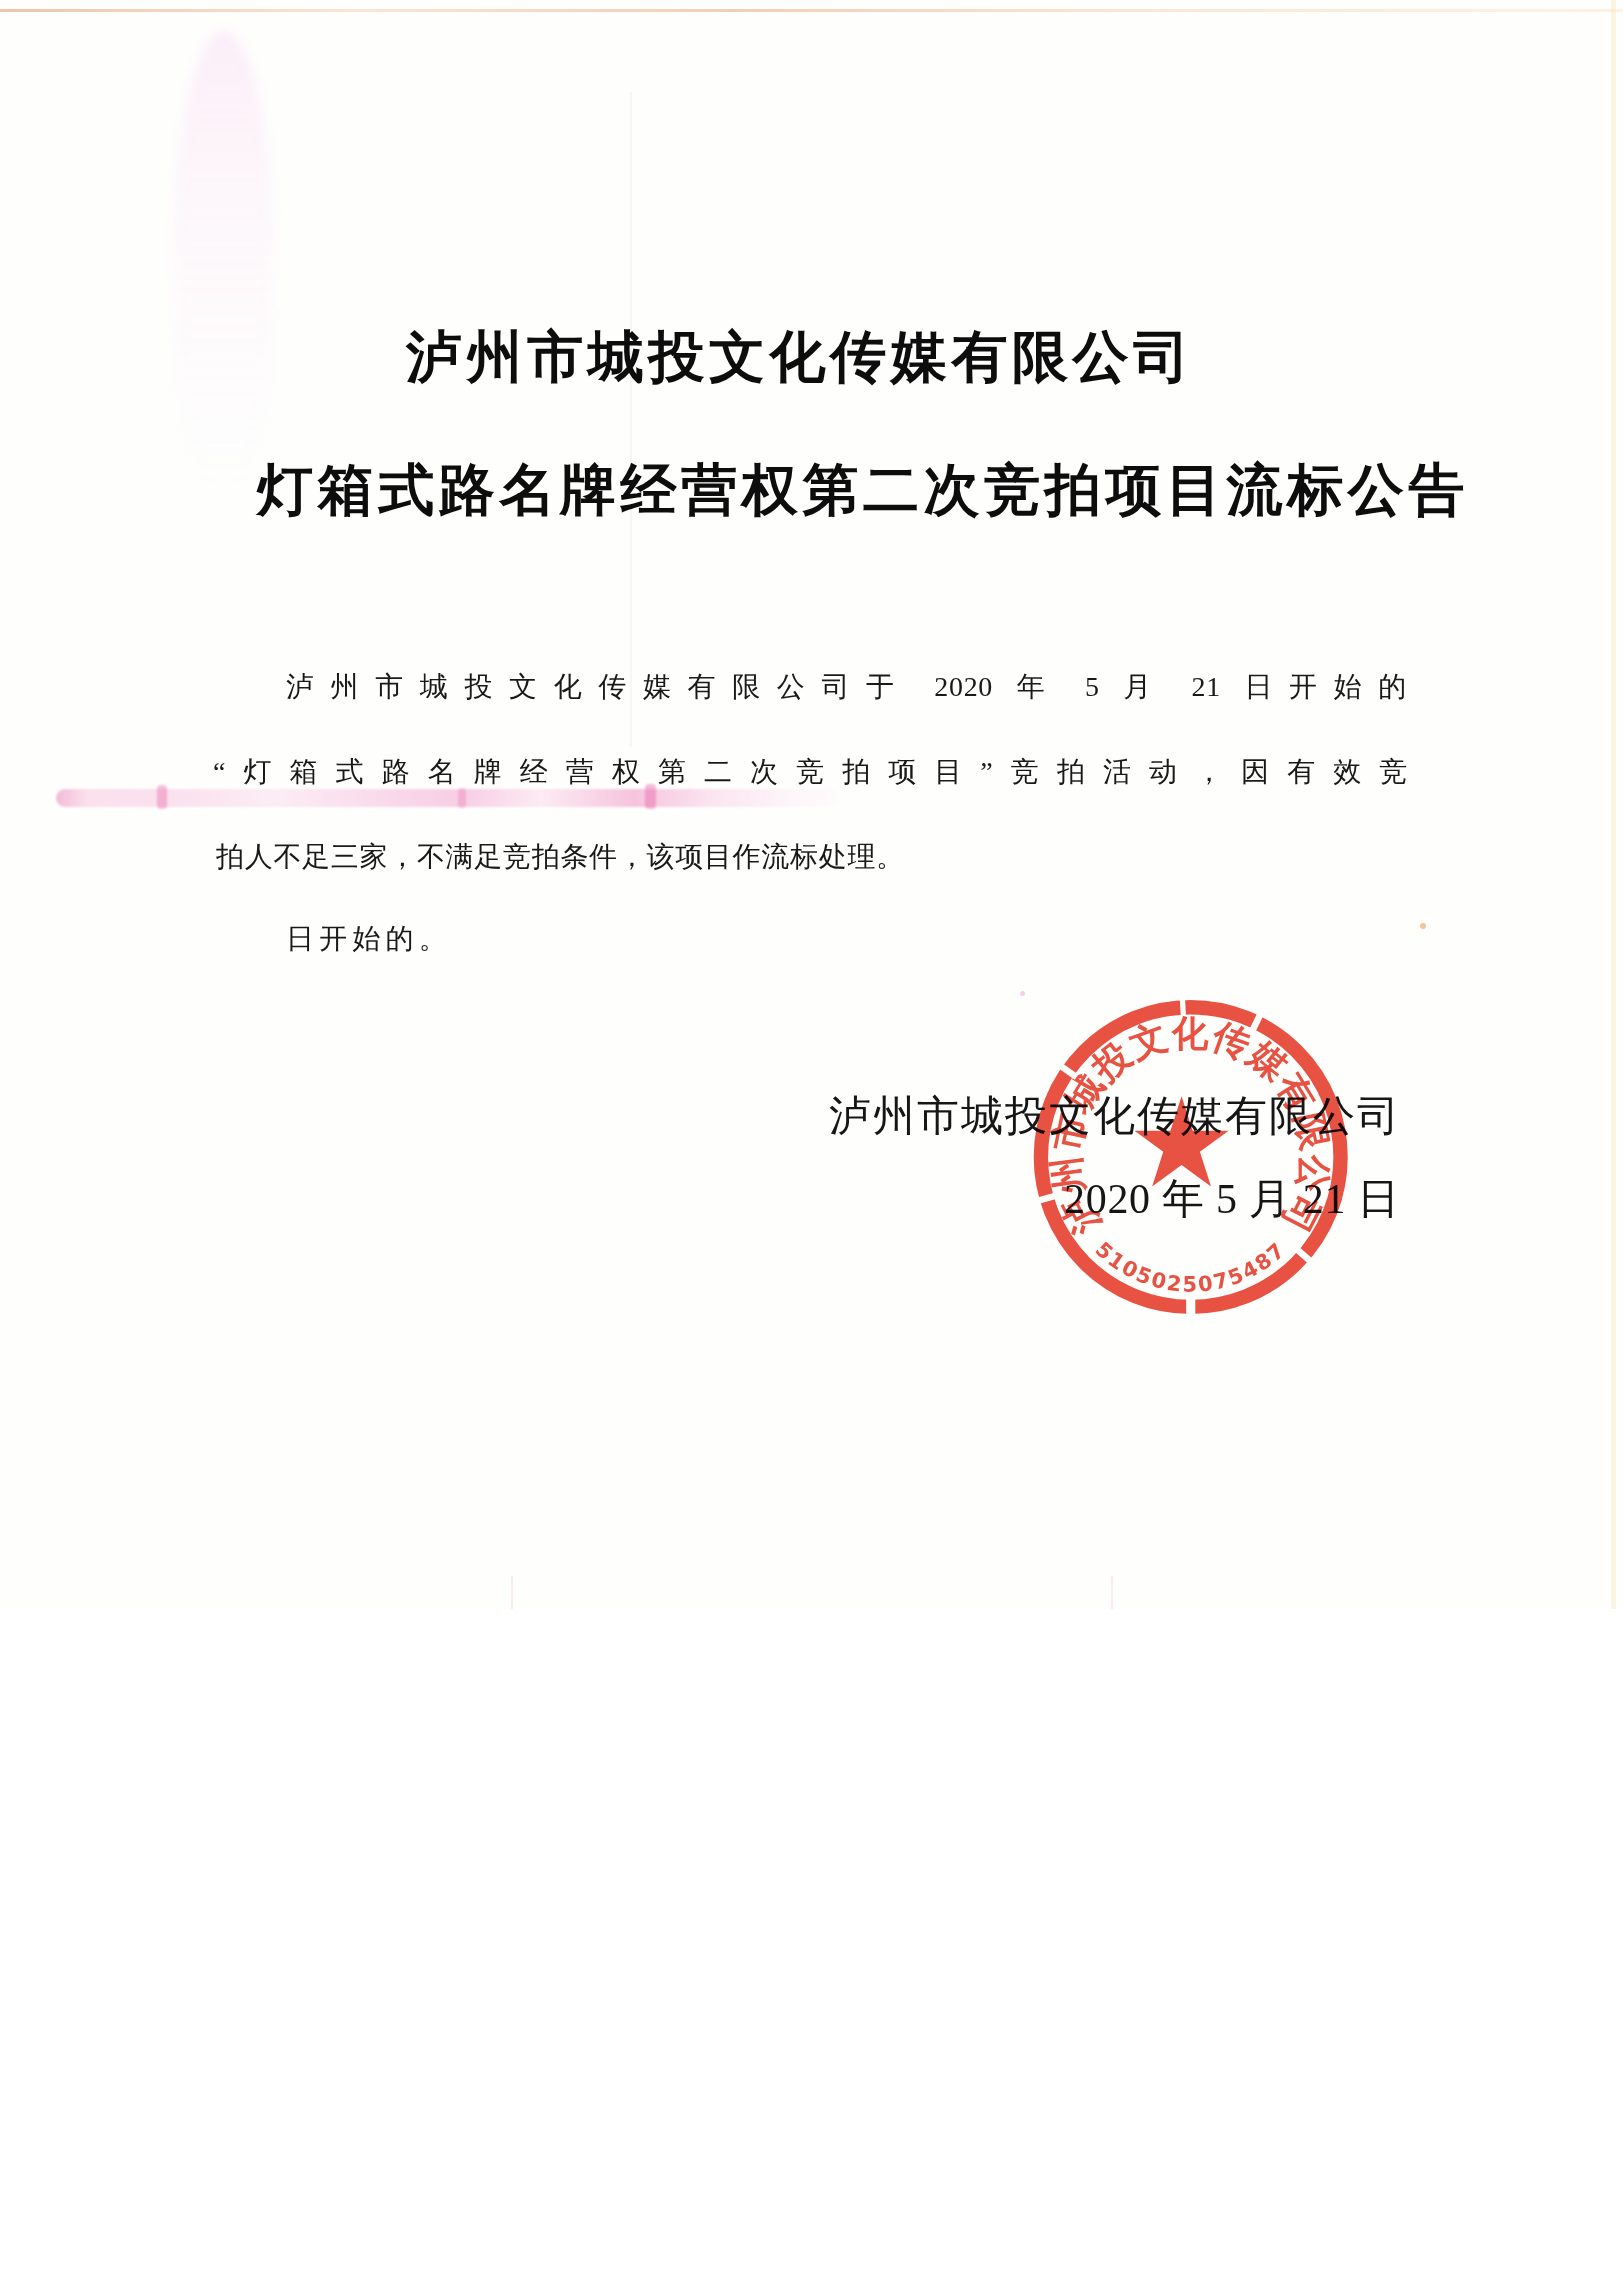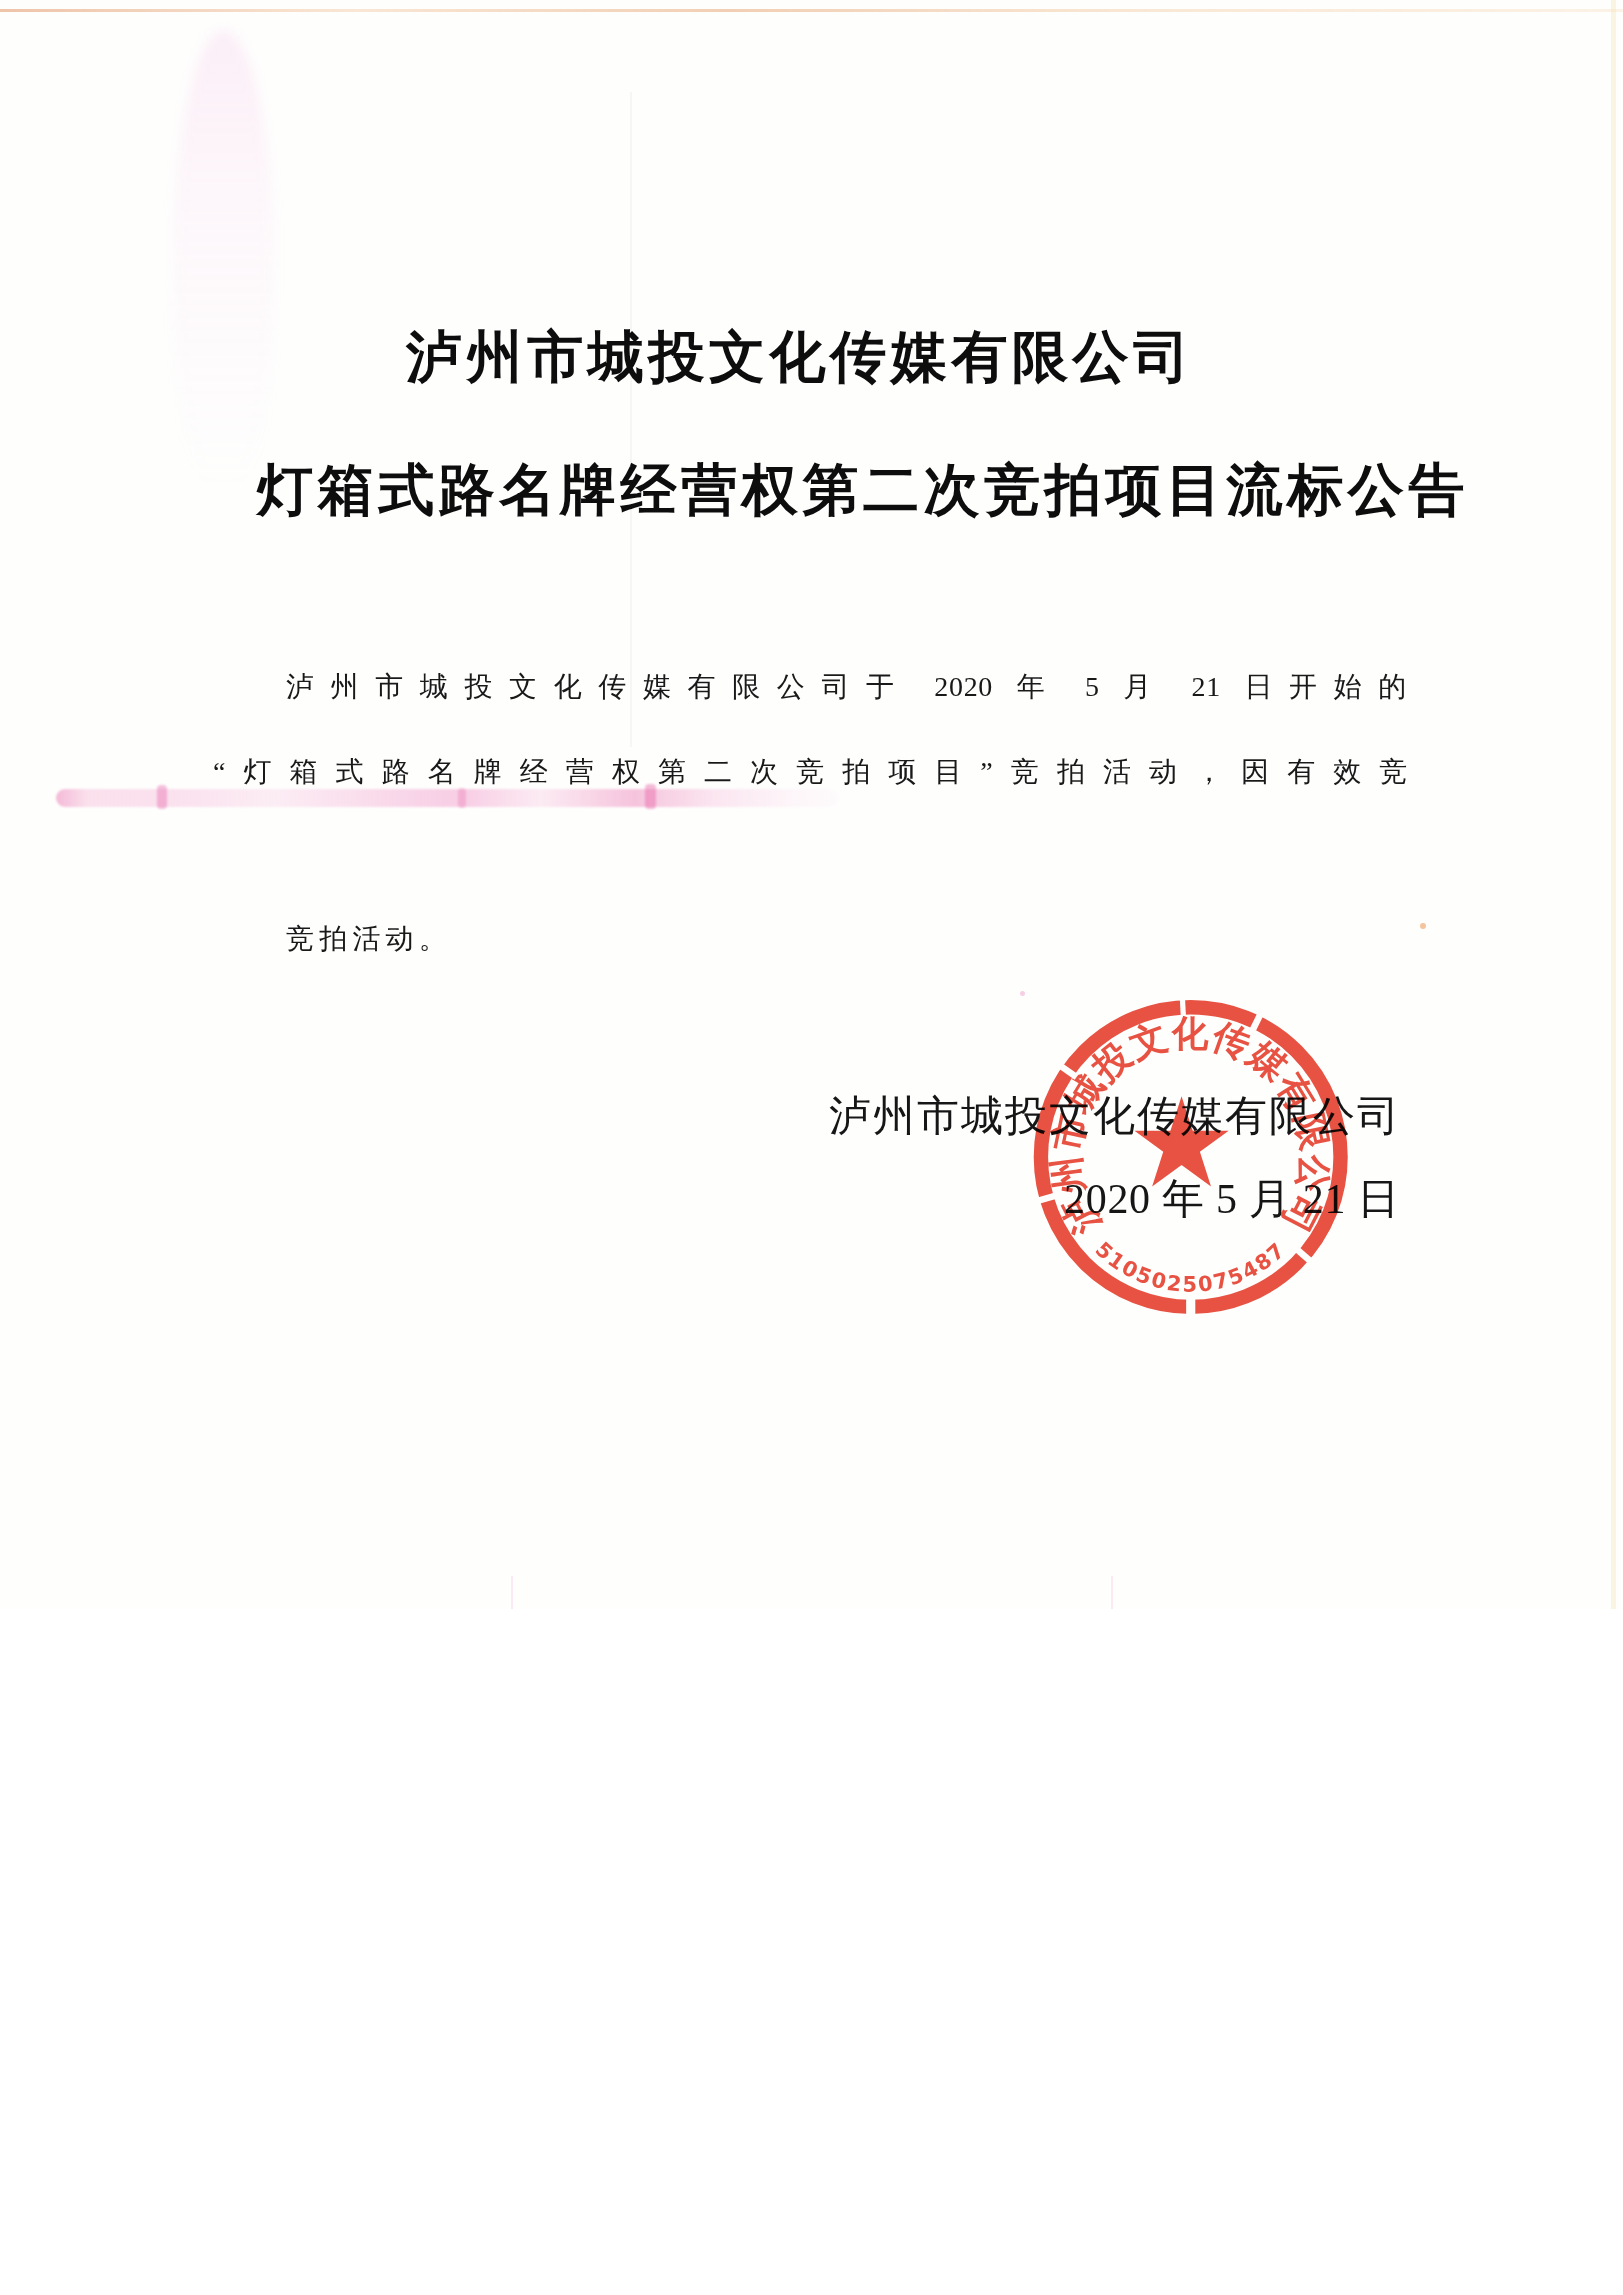--- a/index.html
+++ b/index.html
@@ -131,21 +131,22 @@
   <div class="artifact hairline" id="hl6"></div>
   <div class="artifact" id="art-speck-orange"></div>
   <div class="artifact" id="art-speck-pink"></div>
   <div class="artifact" id="art-speck-black"></div>
 
   <div class="title" id="title1">泸州市城投文化传媒有限公司</div>
   <div class="title" id="title2">灯箱式路名牌经营权第二次竞拍项目流标公告</div>
 
   <div class="body-line just" id="bline1">泸州市城投文化传媒有限公司于 2020 年 5 月 21 日开始的</div>
   <div class="body-line just" id="bline2">“灯箱式路名牌经营权第二次竞拍项目”竞拍活动，因有效竞</div>
-  <div class="body-line" id="bline4">竞拍活动。</div>
+  <div class="body-line" id="bline3">拍人不足三家，不满足竞拍条件，该项目作流标处理。</div>
+  <div class="body-line" id="bline4">日开始的。</div>
 
   <div id="sig-company">泸州市城投文化传媒有限公司</div>
   <div id="sig-date">2020 年 5 月 21 日</div>
 
   <svg id="seal-svg" viewBox="1530 1480 590 580" xmlns="http://www.w3.org/2000/svg">
     <defs>
       <path id="seal-arc-top" d="M 1686 1872 A 170 170 0 1 1 1954 1872" fill="none"></path>
       <path id="seal-arc-bottom" d="M 1679.5 1917.6 A 206 206 0 0 0 1960.5 1917.6" fill="none"></path>
     </defs>
 

